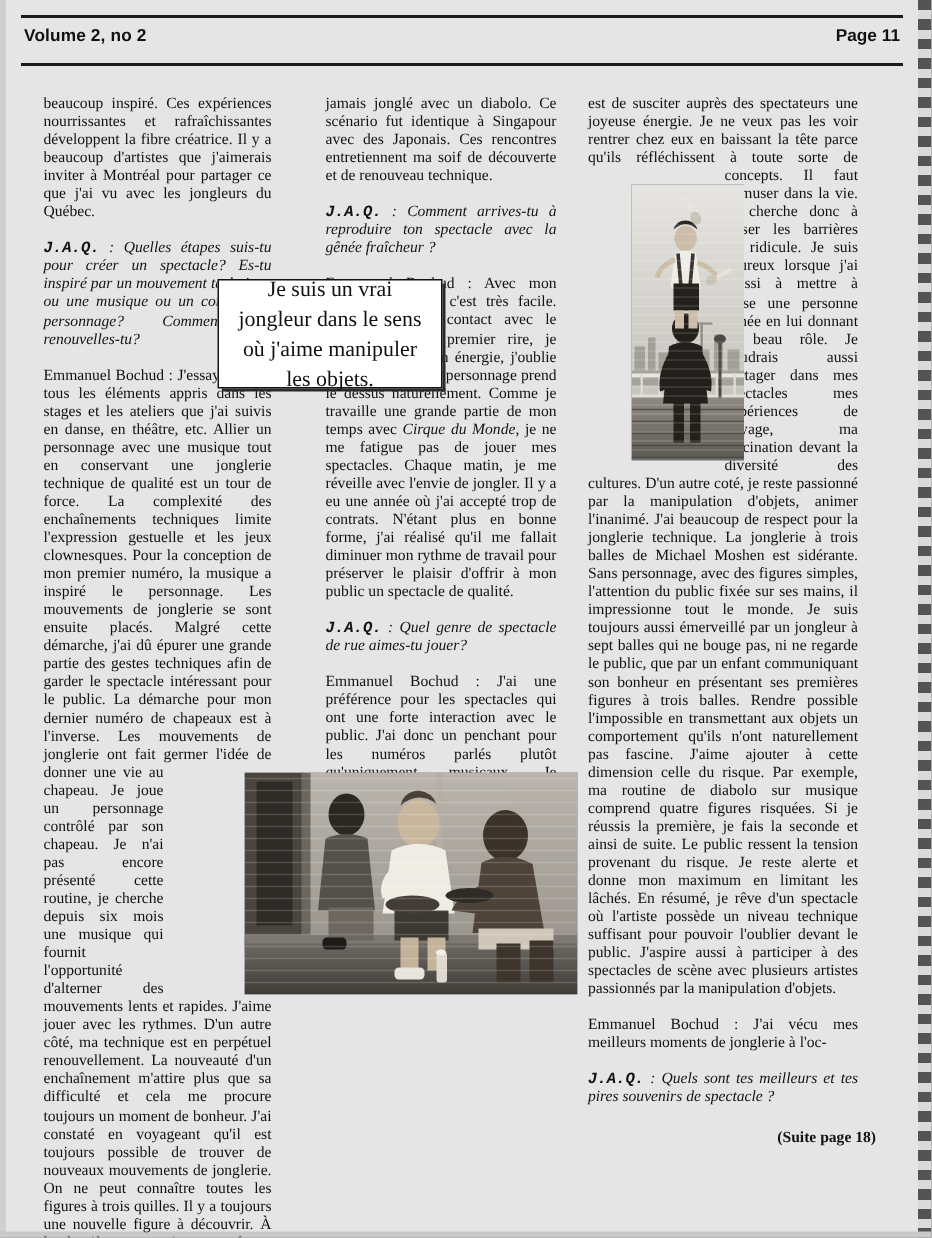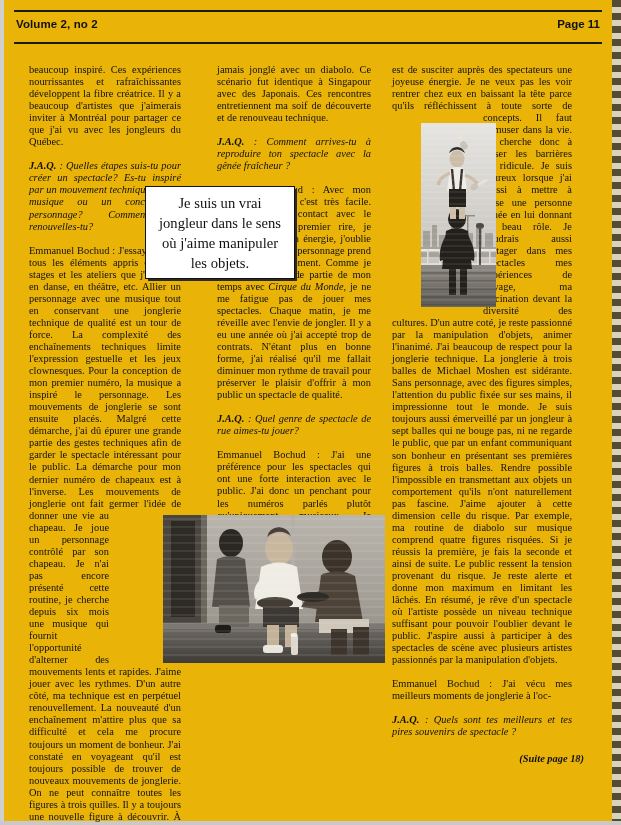--- a/index.html
+++ b/index.html
@@ -4,21 +4,21 @@
 <style>
   html, body {
     margin: 0;
     padding: 0;
     background: #8f8f8f;
   }
   .page {
     position: relative;
     width: 621px;
     height: 825px;
-    background: #eab308;
+    background: #e5e5e5;
     overflow: hidden;
     font-family: "Liberation Serif", "DejaVu Serif", serif;
     color: #111111;
     box-sizing: border-box;
   }
   
   .scan-edge-right {
     position: absolute;
     top: 0; right: 0;
     width: 9px; height: 825px;
@@ -87,44 +87,43 @@
     hyphens: manual;
     -webkit-hyphens: manual;
   }
   .col p { margin: 12px; text-indent: 0; }
   .col-1 { left: 17px;  width: 176px; }
   .col-2 { left: 205px; width: 178px; }
   .col-3 { left: 380px; width: 204px; }
 
   .spk { font-weight: normal; }
   .q   { font-style: italic; }
-  .qn  { font-style: italic; font-weight: bold; }
+  .qn  { font-style: italic; font-weight: bold; font-family: Liberation Mono, monospace; }
   .cont {
     display: block;
     text-align: right;
-    font-style: italic;
     font-weight: bold;
     margin-top: 14px;
   }
 
   
   .float-shape {
     float: right;
     width: 1px;
   }
   .float-shape-left {
     float: left;
     width: 1px;
   }
 
   
   .pullquote {
     position: absolute;
     left: 145px; top: 186px;
-    width: 150px; height: 93px;
+    width: 150px; height: 73px;
     border: 1.6px solid #111;
     background: #fff;
     box-sizing: border-box;
     display: flex;
     align-items: center;
     justify-content: center;
     text-align: center;
     font-size: 14.6px;
     line-height: 20px;
     padding: 3px 7px;

